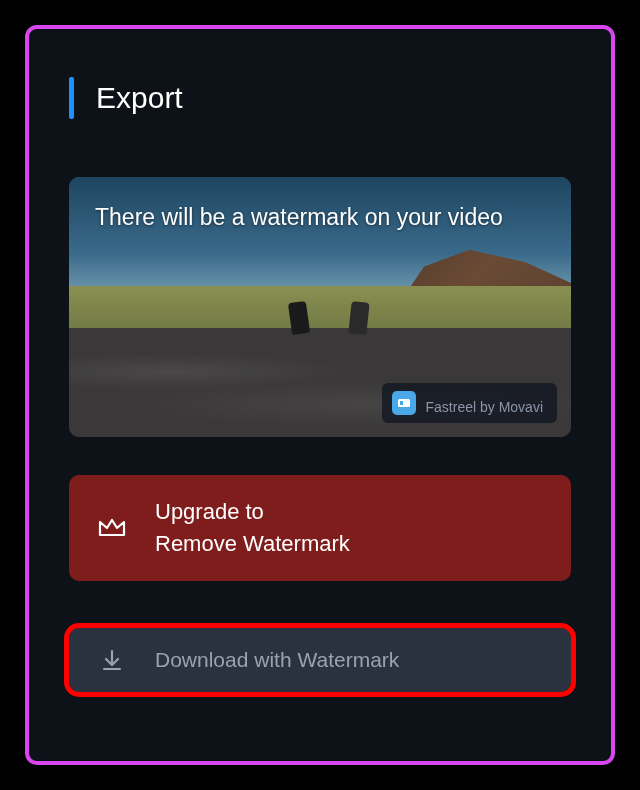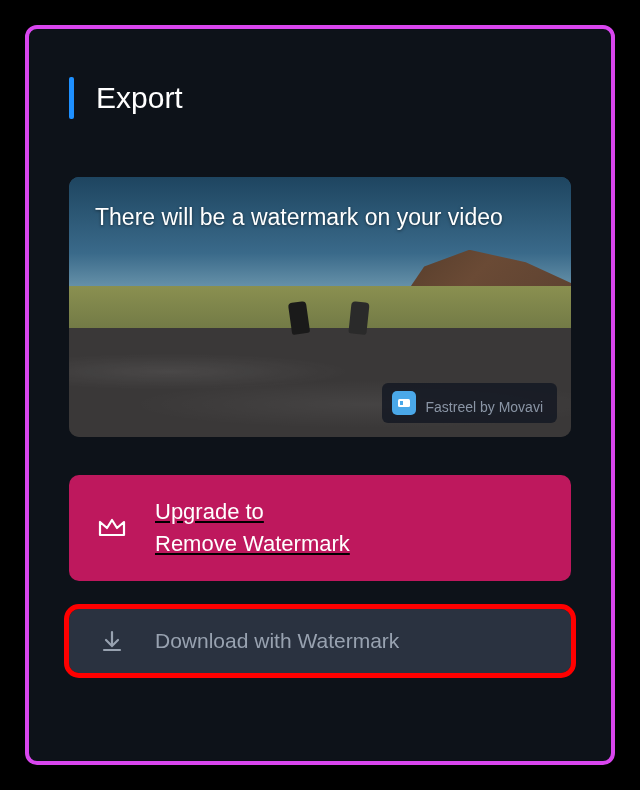--- a/index.html
+++ b/index.html
@@ -129,23 +129,22 @@
       height: 106px;
       border-radius: 10px;
       display: flex;
       align-items: center;
       padding: 0 28px;
       gap: 28px;
       cursor: pointer;
       border: none;
     }
     .btn-primary {
-      background: #be185d;
-      margin-bottom: 28px;
-      text-decoration: underline;
+      background: #7f1d1d;
+      margin-bottom: 47px;
     }
     .btn-secondary {
       background: #2a3240;
       height: 64px;
       outline: 5px solid #ff0000;
       outline-offset: 0;
     }
     .btn-icon {
       width: 30px;
       height: 30px;

